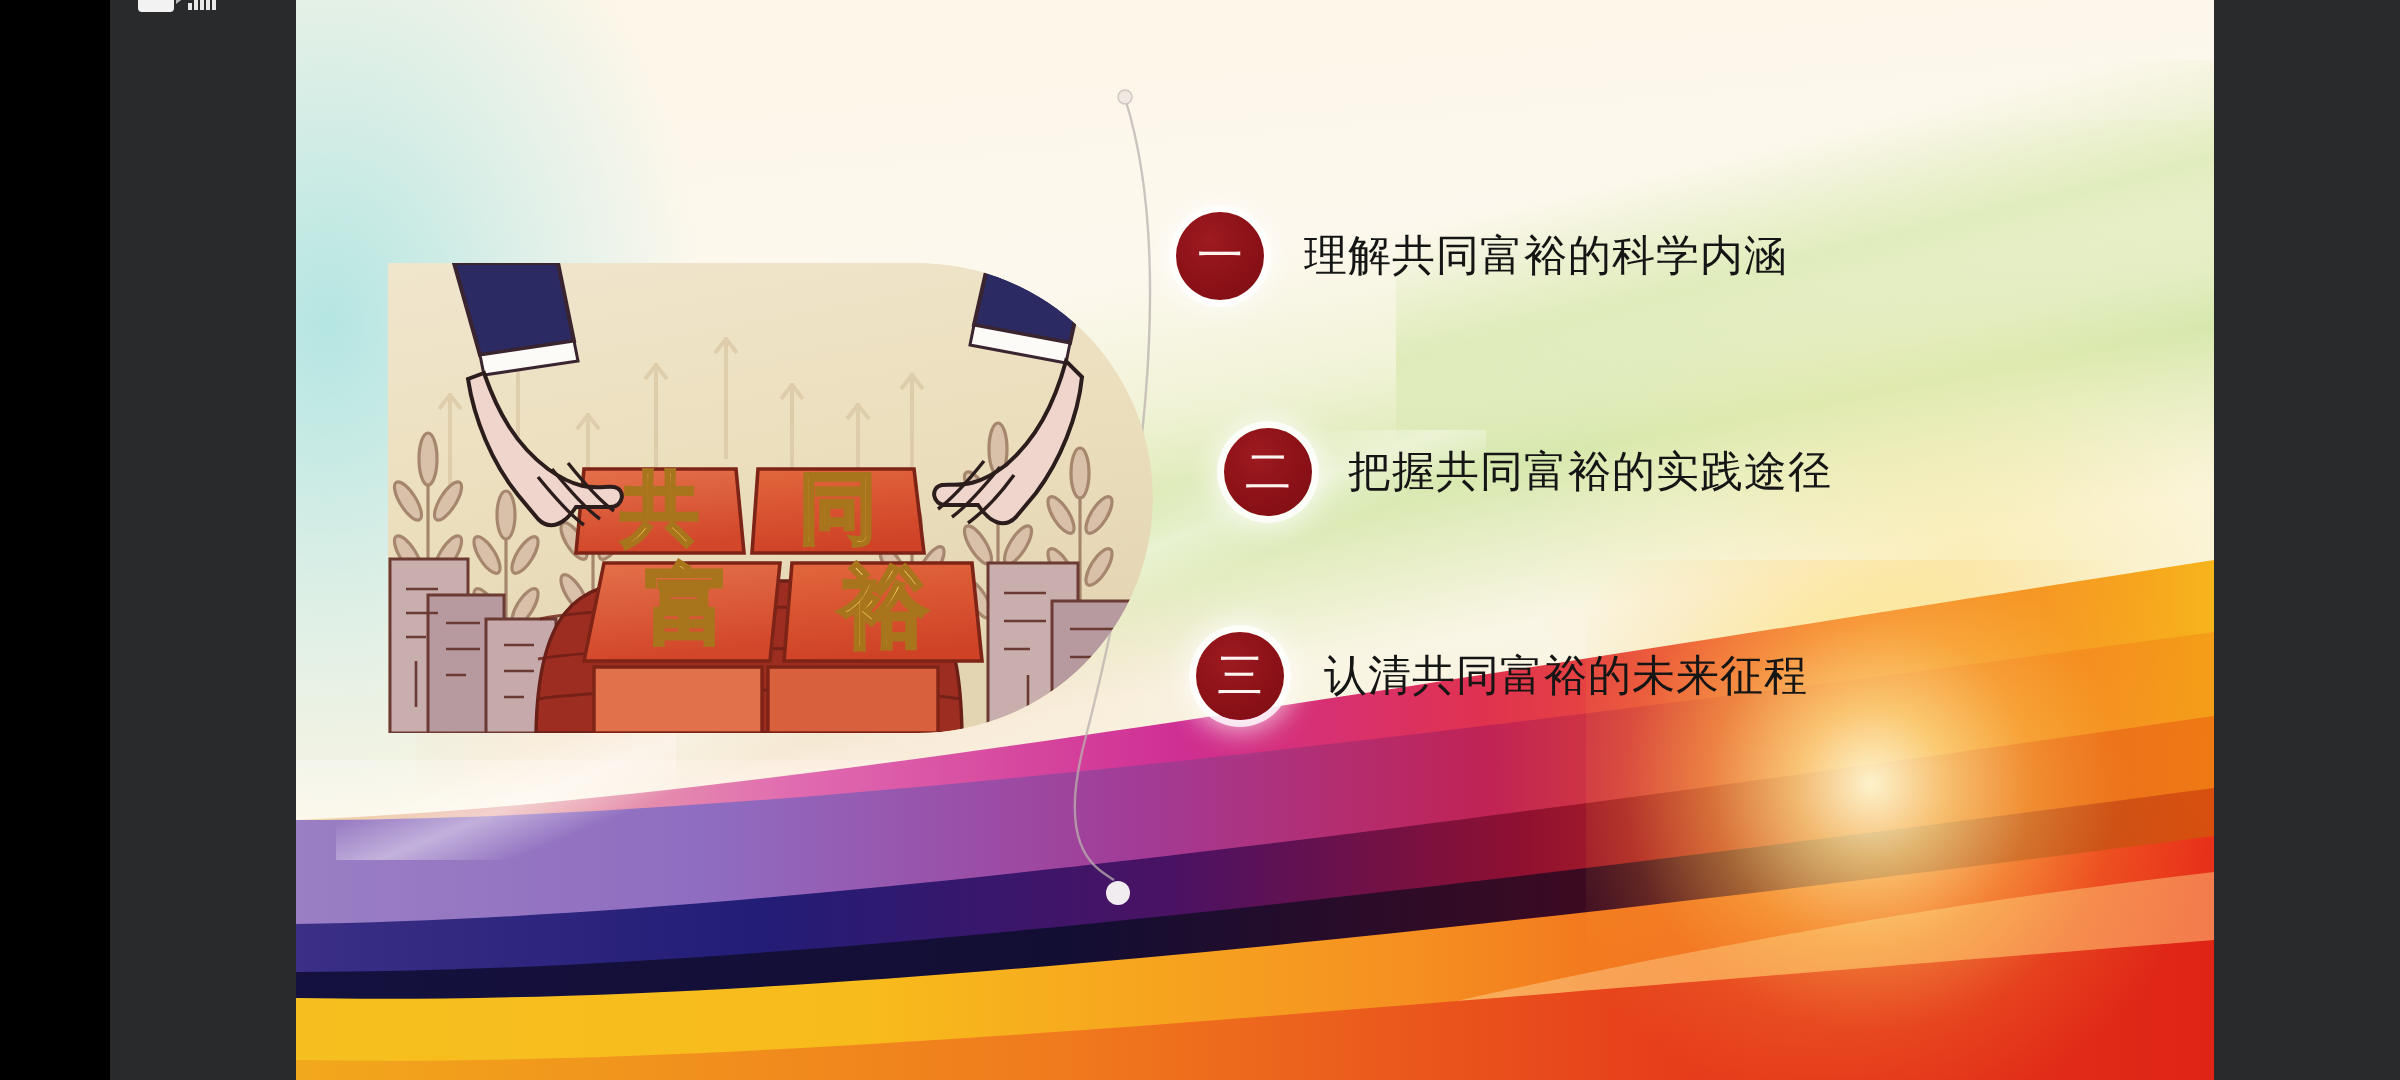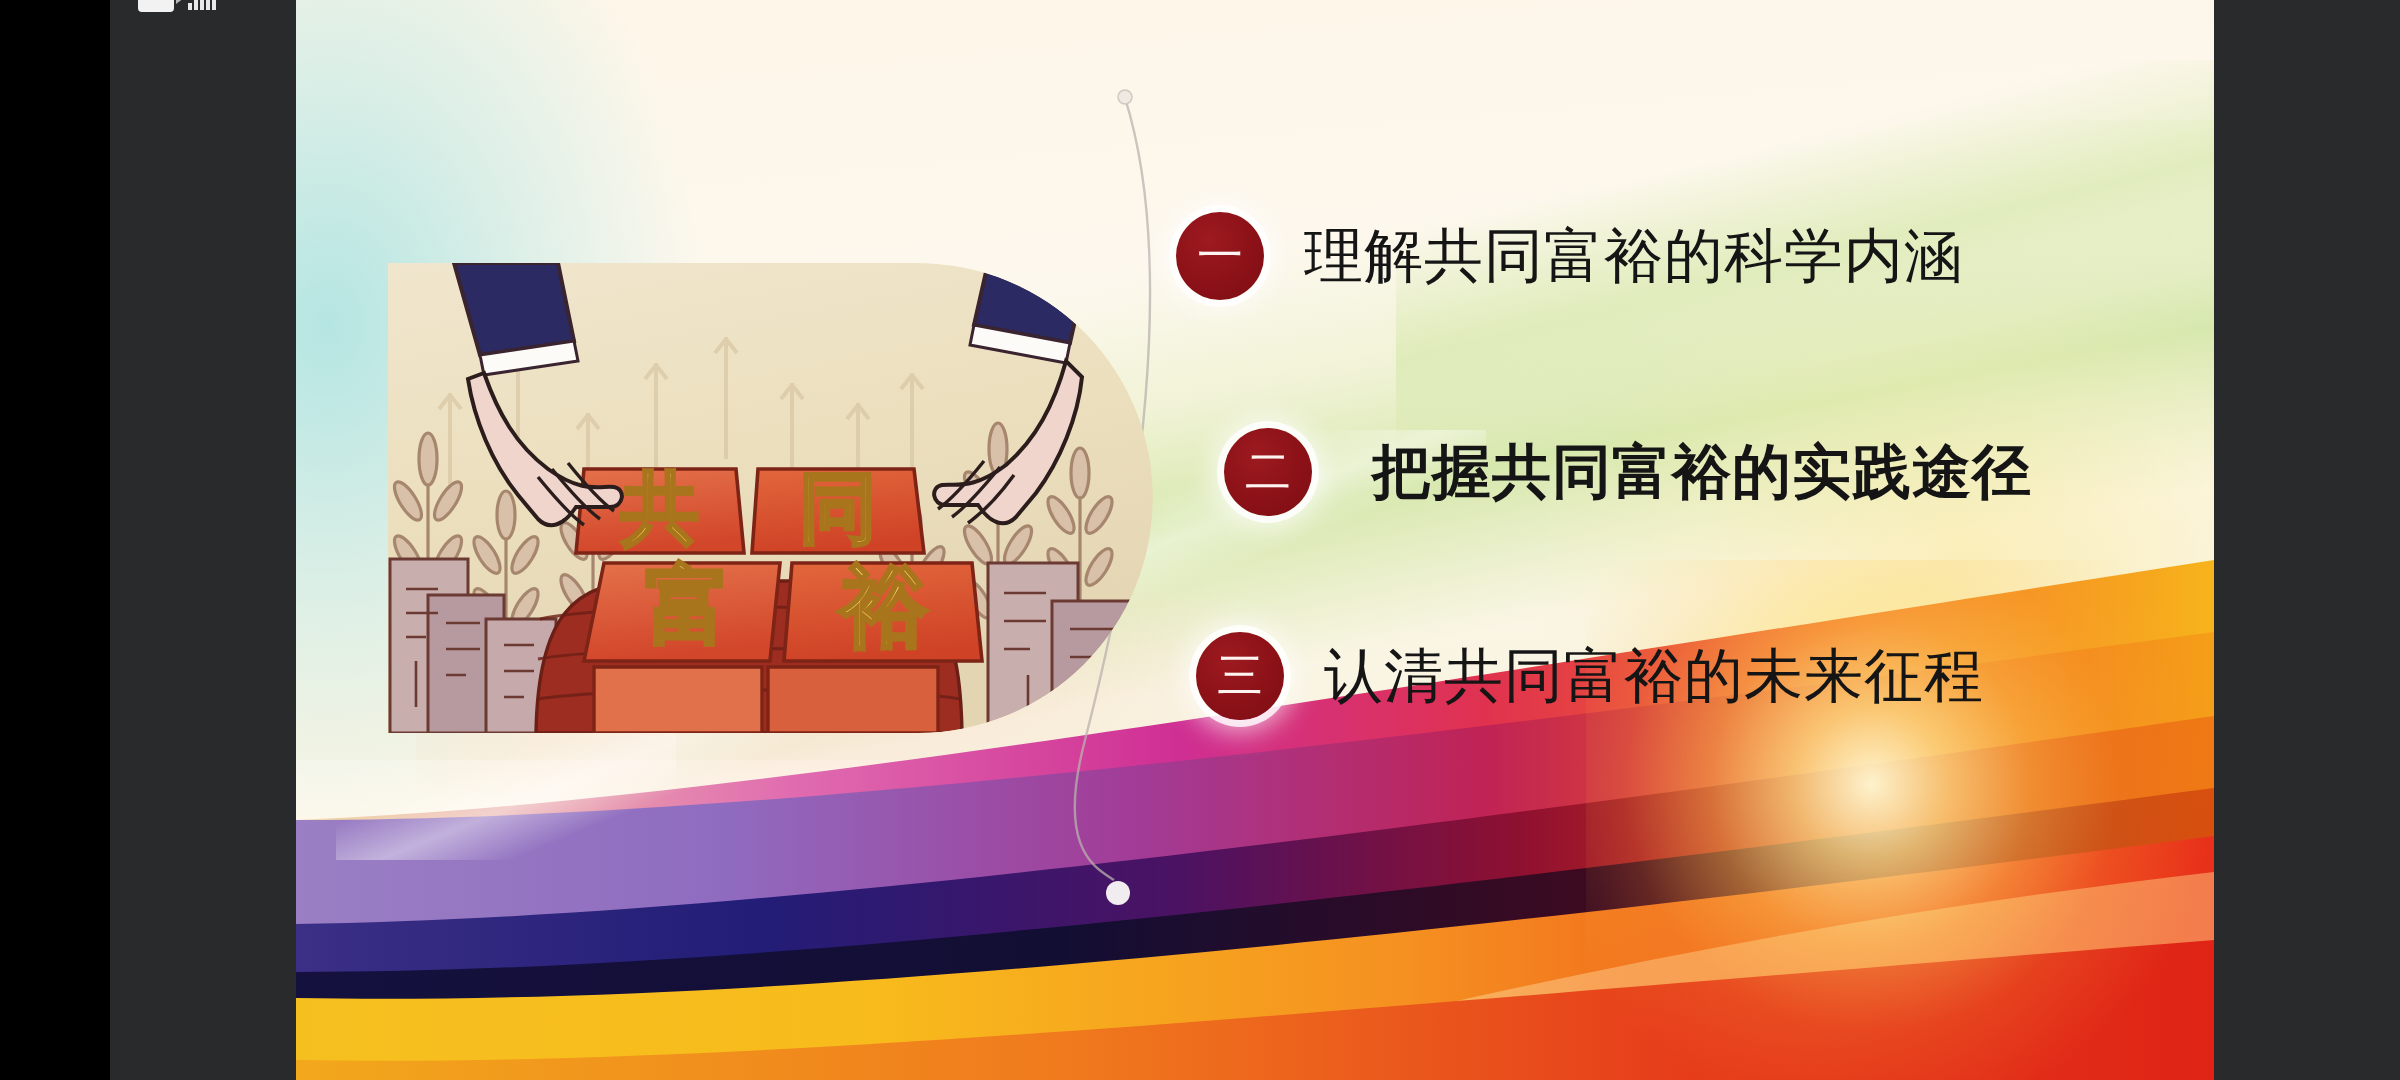--- a/index.html
+++ b/index.html
@@ -73,24 +73,24 @@
   #row0{left:0;top:32px;}
   #row1{left:48px;top:248px;}
   #row2{left:20px;top:452px;}
 
   .badge{position:relative;width:88px;height:88px;border-radius:50%;
          background:radial-gradient(circle at 38% 32%,#9d1a20 0%,#8a1117 58%,#7c0e14 100%);
          box-shadow:0 0 0 7px rgba(255,255,255,.80),0 0 26px 12px rgba(255,255,255,.62);
          display:flex;align-items:center;justify-content:center;flex:0 0 auto;}
   .badge .num{color:#fdf4f2;font-family:"Liberation Serif",serif;font-size:46px;
               line-height:1;font-weight:400;letter-spacing:0;}
-  .heading{margin-left:40px;color:#151515;font-size:59px;line-height:1.05;
+  .heading{margin-left:40px;color:#151515;font-size:43px;line-height:1.05;
            font-family:"DejaVu Sans","Liberation Sans",sans-serif;font-weight:400;
            white-space:nowrap;letter-spacing:1px;}
-  #row1 .heading{margin-left:60px;font-weight:bold;}
+  #row1 .heading{margin-left:36px;}
   #row2 .heading{}
 </style>
 </head>
 <body>
 
 <div id="player">
 
   <div id="black-left"></div>
   <div class="letterbox" id="lb-left"></div>
   <div class="letterbox" id="lb-right"></div>

